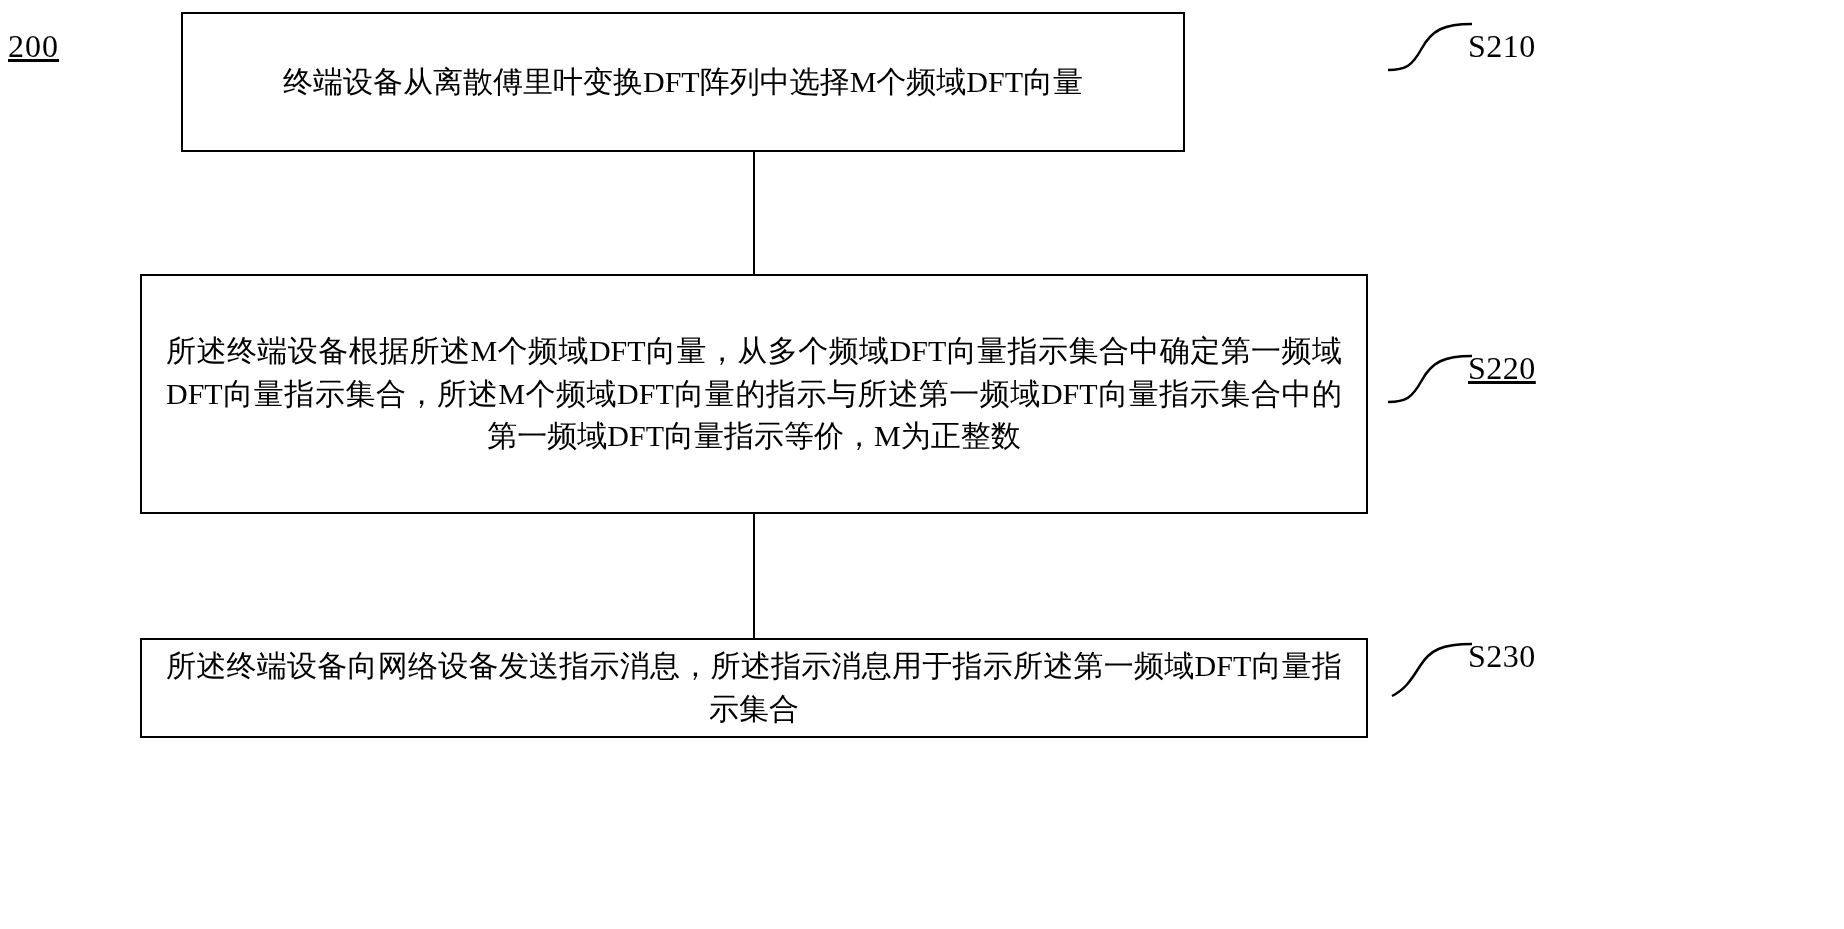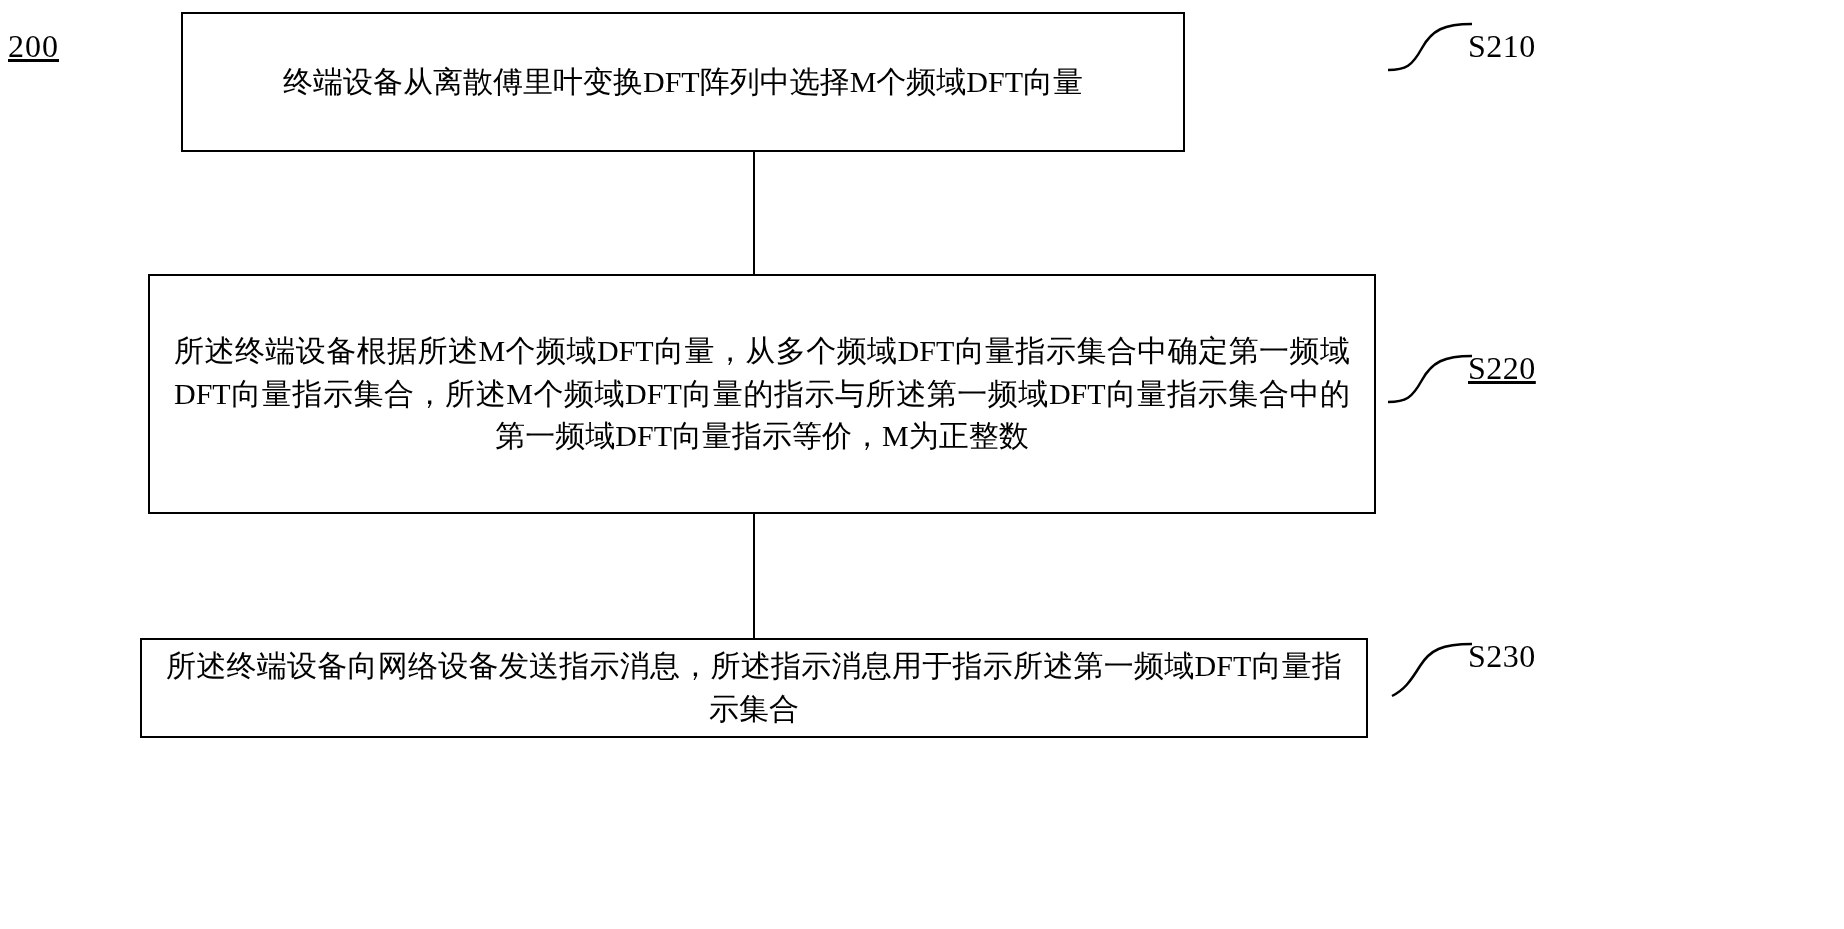--- a/index.html
+++ b/index.html
@@ -55,21 +55,20 @@
     top: 12px;
     width: 1004px;
     height: 140px;
     margin-left: 41px;
   }
   #box-s220 {
     left: 140px;
     top: 274px;
     width: 1228px;
     height: 240px;
-    margin-left: 8px;
   }
   #box-s230 {
     left: 140px;
     top: 638px;
     width: 1228px;
     height: 100px;
   }
   .connector {
     position: absolute;
     width: 2px;

